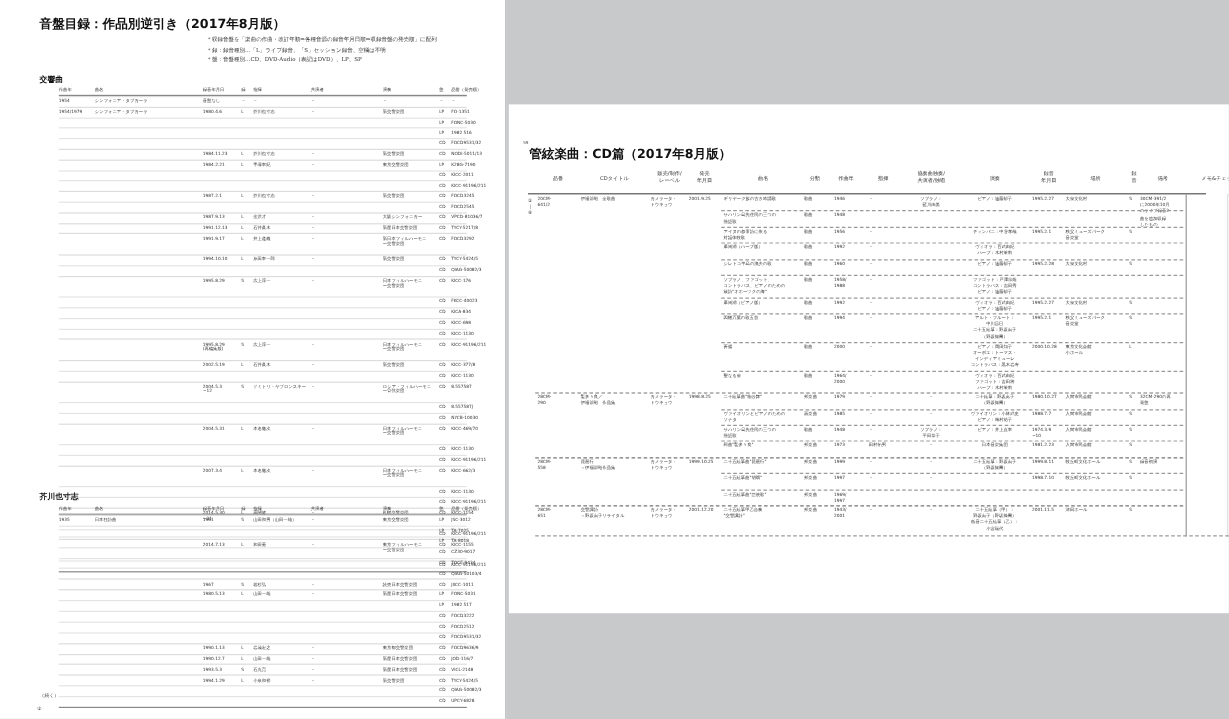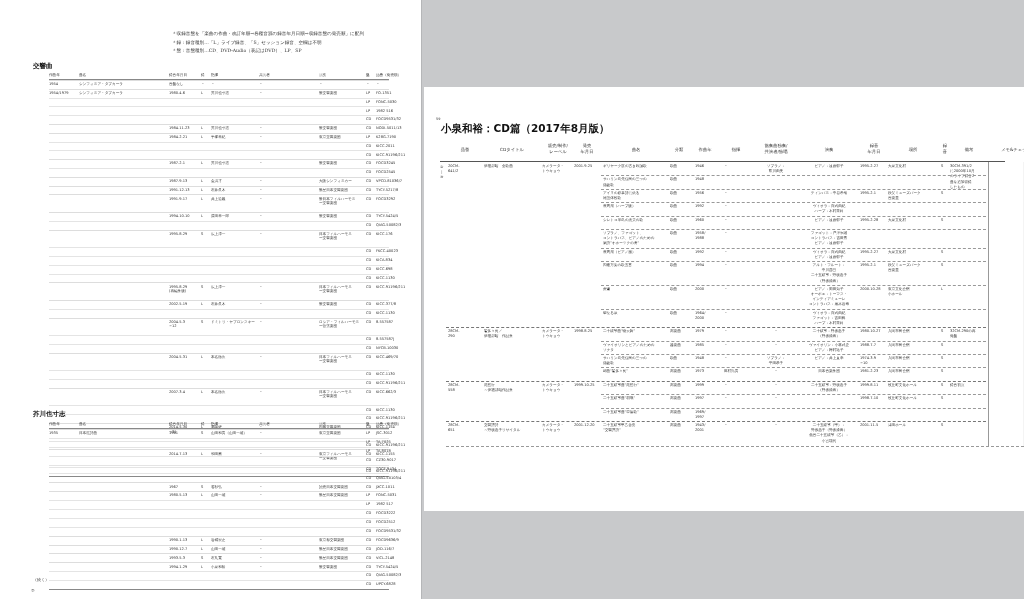--- a/index.html
+++ b/index.html
@@ -25,20 +25,21 @@
   .cdt .hdr span{position:absolute;text-align:center;line-height:5.6px;white-space:nowrap;font-size:4.3px}
   .cdt .row{position:relative}
   .cdt .row span{position:absolute;line-height:5.2px;white-space:nowrap}
   .dot{position:absolute;height:0;border-top:0.6px dashed #999}
   .vline{position:absolute;width:0;border-left:0.8px solid #999}
 </style>
 </head>
 <body>
 
 <div id="left" class="page">
+  <div class="title">音盤目録：作品別逆引き（2017年8月版）</div>
   <div class="notes">
     <div>＊収録音盤を「楽曲の作曲・改訂年順⇒各種音源の録音年月日順⇒収録音盤の発売順」に配列</div>
     <div>＊録：録音種別…「L」ライブ録音、「S」セッション録音、空欄は不明</div>
     <div>＊盤：音盤種別…CD、DVD-Audio（表記はDVD）、LP、SP</div>
   </div>
 
   <div class="sec" style="top:62px">交響曲</div>
   <div class="tbl" id="tbl0" style="top:72px">
       <div class="hdr">
         <span style="left: 0px;">作曲年</span>
@@ -425,21 +426,21 @@
       </div>
       <div class="endline"></div>
     </div>
 
   <div class="cont" style="top:577px">（続く）</div>
   <div class="pno" style="left:31px;top:588px;font-size:4px">②</div>
 </div>
 
 <div id="right" class="page">
   <div class="pno" style="left:12px;top:30px">59</div>
-  <div class="title">小泉和裕：CD篇（2017年8月版）</div>
+  <div class="title">管絃楽曲：CD篇（2017年8月版）</div>
   <div class="cdt" id="cdt" style="top:52px">
       <div class="hdr">
         <span style="left: 8px; width: 34px; top: 8px; white-space: pre;">品番</span>
         <span style="left: 44px; width: 56px; top: 8px; white-space: pre;">CDタイトル</span>
         <span style="left: 102px; width: 32px; top: 4px; white-space: pre;">販売/制作/
 レーベル</span>
         <span style="left: 134px; width: 26px; top: 4px; white-space: pre;">発売
 年月日</span>
         <span style="left: 163px; width: 66px; top: 8px; white-space: pre;">曲名</span>
         <span style="left: 230px; width: 18px; top: 8px; white-space: pre;">分類</span>

